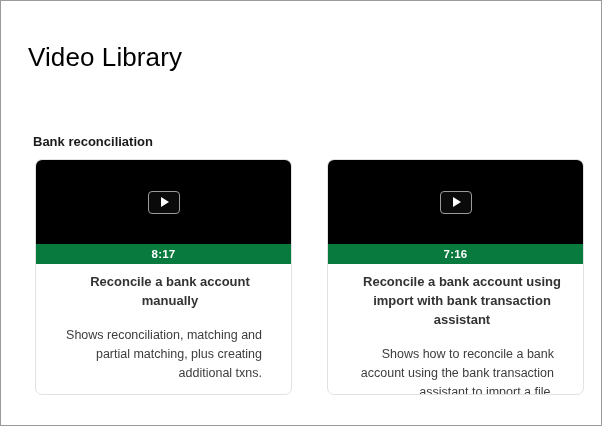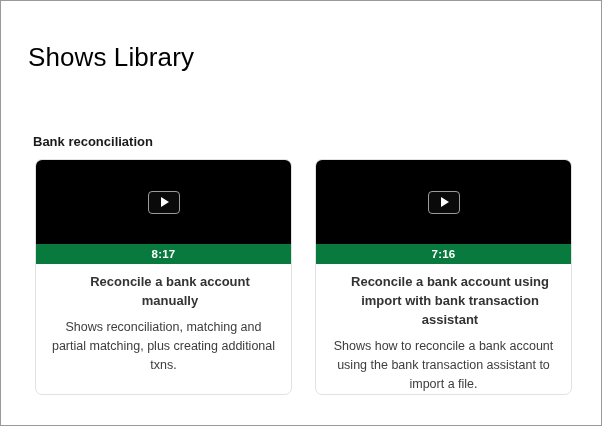--- a/index.html
+++ b/index.html
@@ -50,21 +50,21 @@
     font-weight: 700;
     color: #1a1a1a;
     line-height: 1.2;
     white-space: nowrap;
   }
   .cards-row {
     position: absolute;
     left: 34px;
     top: 158px;
     display: flex;
-    gap: 23px;
+    gap: 35px;
   }
   .video-card {
     box-sizing: border-box;
     width: 257px;
     height: 236px;
     background: #ffffff;
     border: 1px solid #e2e2e2;
     border-radius: 7px;
     overflow: hidden;
     display: flex;
@@ -122,31 +122,31 @@
     font-weight: 700;
     color: #333333;
     text-align: center;
     line-height: 1.45;
     margin: 0 0 7px 13px;
   }
   .card-desc {
     font-size: 12.5px;
     font-weight: 400;
     color: #3d3d3d;
-    text-align: center;
+    text-align: right;
     line-height: 1.52;
-    margin: 0;
+    margin: 15px;
   }
 </style>
 </head>
 <body>
 
 <div class="page-frame">
 
-  <h1 class="page-title">Shows Library</h1>
+  <h1 class="page-title">Video Library</h1>
 
 
   <h3 class="subsection-title">Bank reconciliation</h3>
 
   <div class="cards-row">
 
     <div class="video-card">
       <div class="thumb">
         <div class="play-button">
           <div class="play-triangle"></div>

